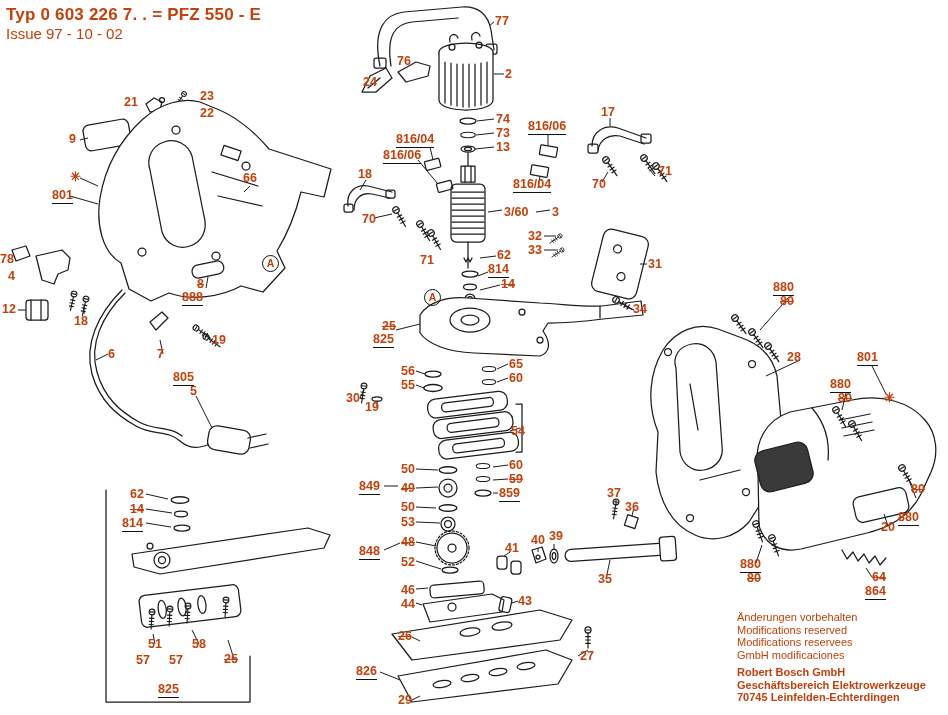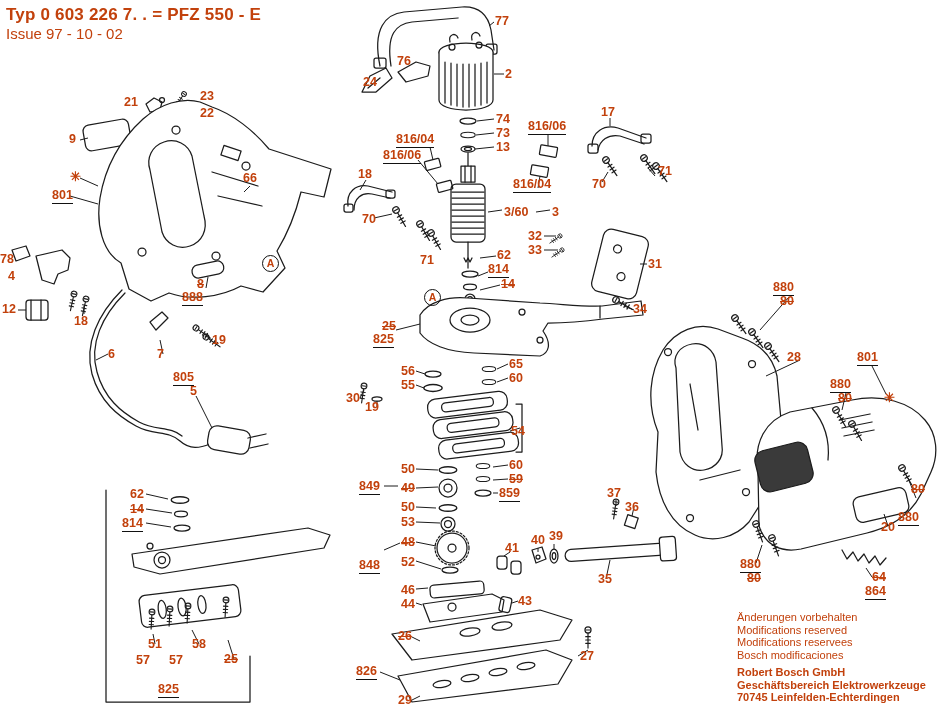--- a/index.html
+++ b/index.html
@@ -434,21 +434,21 @@
       <div class="plabel" style="left: 401px; top: 463px;">50</div>
       <div class="plabel" style="left: 509px; top: 459px;">60</div>
       <div class="plabel s" style="left: 509px; top: 473px; text-align: right;">59</div>
       <div class="plabel u" style="left: 359px; top: 480px;">849</div>
       <div class="plabel s" style="left: 401px; top: 482px;">49</div>
       <div class="plabel u" style="left: 499px; top: 487px;">859</div>
       <div class="plabel" style="left: 401px; top: 501px;">50</div>
       <div class="plabel" style="left: 401px; top: 516px;">53</div>
       <div class="plabel" style="left: 607px; top: 487px;">37</div>
       <div class="plabel" style="left: 625px; top: 501px;">36</div>
-      <div class="plabel u" style="left: 359px; top: 545px; margin-top: 14px;">848</div>
+      <div class="plabel u" style="left: 359px; top: 545px;">848</div>
       <div class="plabel s" style="left: 401px; top: 536px;">48</div>
       <div class="plabel" style="left: 401px; top: 556px;">52</div>
       <div class="plabel" style="left: 505px; top: 542px;">41</div>
       <div class="plabel" style="left: 531px; top: 534px;">40</div>
       <div class="plabel" style="left: 549px; top: 530px;">39</div>
       <div class="plabel" style="left: 130px; top: 488px;">62</div>
       <div class="plabel s" style="left: 130px; top: 503px;">14</div>
       <div class="plabel u" style="left: 122px; top: 517px;">814</div>
       <div class="plabel" style="left: 401px; top: 584px;">46</div>
       <div class="plabel" style="left: 401px; top: 598px;">44</div>
@@ -470,20 +470,20 @@
       <div class="plabel" style="left: 136px; top: 654px;">57</div>
       <div class="plabel" style="left: 169px; top: 654px;">57</div>
       <div class="plabel s" style="left: 224px; top: 653px;">25</div>
       <div class="plabel u" style="left: 158px; top: 683px;">825</div>
     </div>
 
   <div class="ftr">
     <div>Änderungen vorbehalten</div>
     <div>Modifications reserved</div>
     <div>Modifications reservees</div>
-    <div>Bosch modificaciones</div>
+    <div>GmbH modificaciones</div>
     <div class="gap"></div>
     <div class="co">Robert Bosch GmbH</div>
     <div class="co">Geschäftsbereich Elektrowerkzeuge</div>
     <div class="co">70745 Leinfelden-Echterdingen</div>
   </div>
 
 </div>
 
 </body></html>

